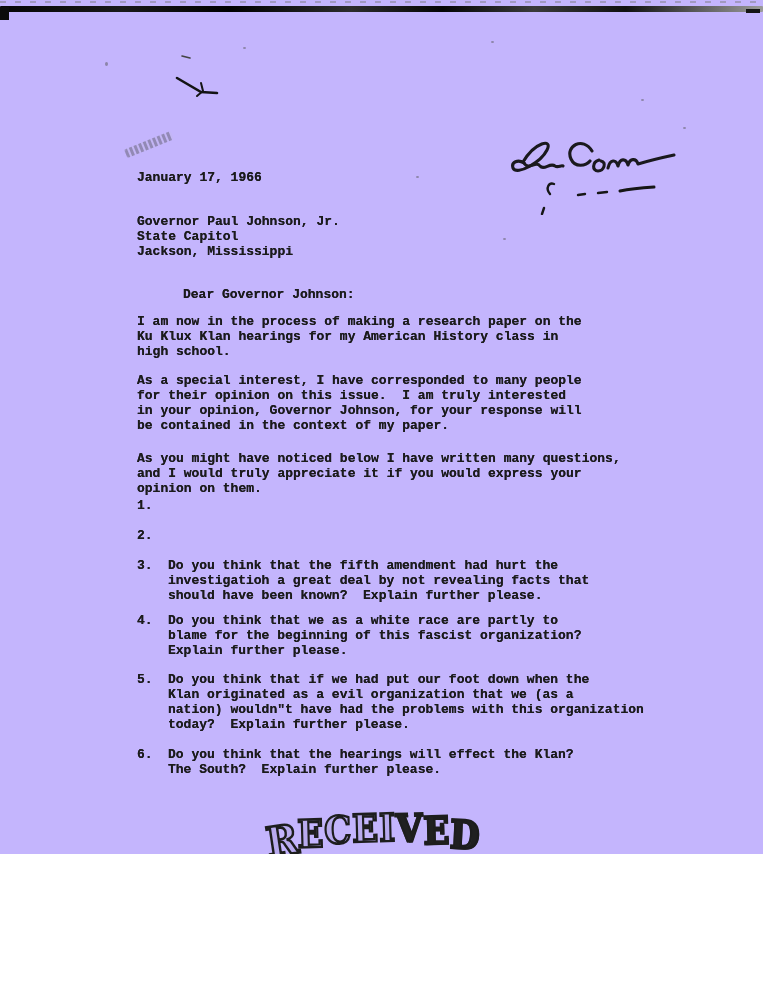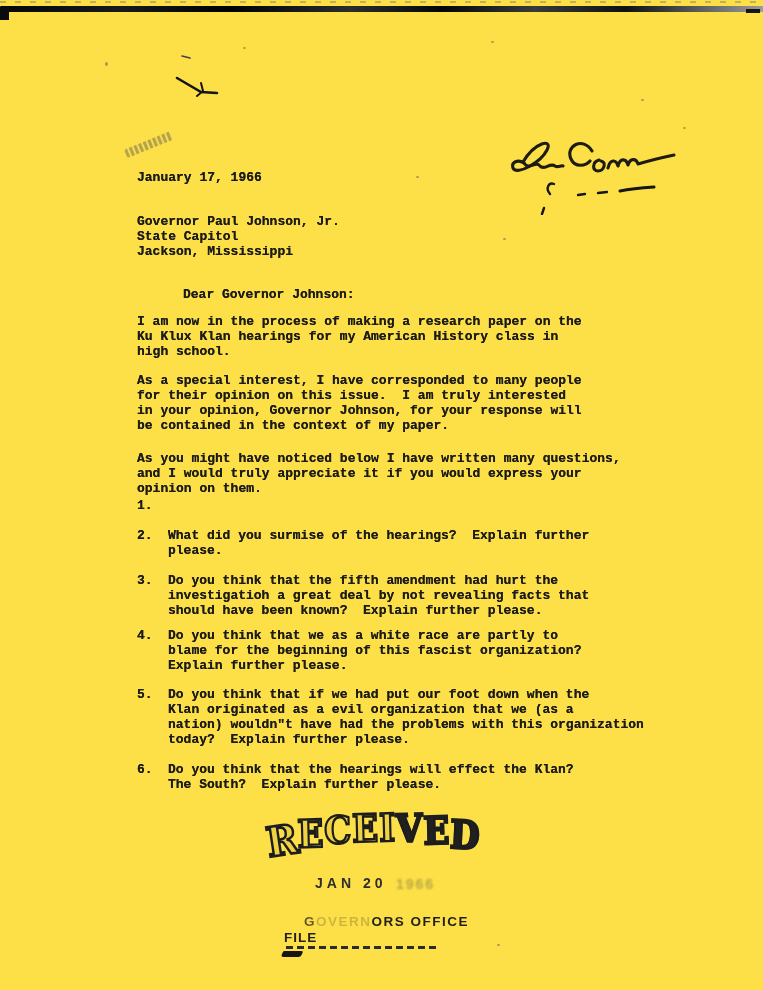--- a/index.html
+++ b/index.html
@@ -1,17 +1,17 @@
 <!DOCTYPE html>
 <html><head>
 <meta charset="utf-8">
 <style>
   html,body{margin:0;padding:0;background:#ffffff;}
   .page{
-    position:relative;width:763px;height:990px;background:#fde047;overflow:hidden;
+    position:relative;width:763px;height:854px;background:#c4b5fd;overflow:hidden;
     font-family:"Liberation Mono",monospace;
   }
   
   .typewriter{
     position:absolute;left:137px;top:170px;width:520px;
     font:700 13px/15px "Liberation Mono",monospace;
     color:#1b1b1b;text-shadow:0 0 .5px rgba(10,10,10,.85);
   }
   .tw{white-space:pre-wrap;margin:0;}
   .date{margin:0 0 29px 0;}
@@ -148,22 +148,20 @@
 be contained in the context of my paper.</p>
     <p class="tw para3">As you might have noticed below I have written many questions,
 and I would truly appreciate it if you would express your
 opinion on them.</p>
     <div class="qlist">
       <div class="q">
         <span class="tw qnum">1.</span>
       </div>
       <div class="q">
         <span class="tw qnum">2.</span>
-        <span class="tw qtext">What did you surmise of the hearings?  Explain further
-please.</span>
       </div>
       <div class="q">
         <span class="tw qnum">3.</span>
         <span class="tw qtext">Do you think that the fifth amendment had hurt the
 investigatioh a great deal by not revealing facts that
 should have been known?  Explain further please.</span>
       </div>
       <div class="q">
         <span class="tw qnum">4.</span>
         <span class="tw qtext">Do you think that we as a white race are partly to

